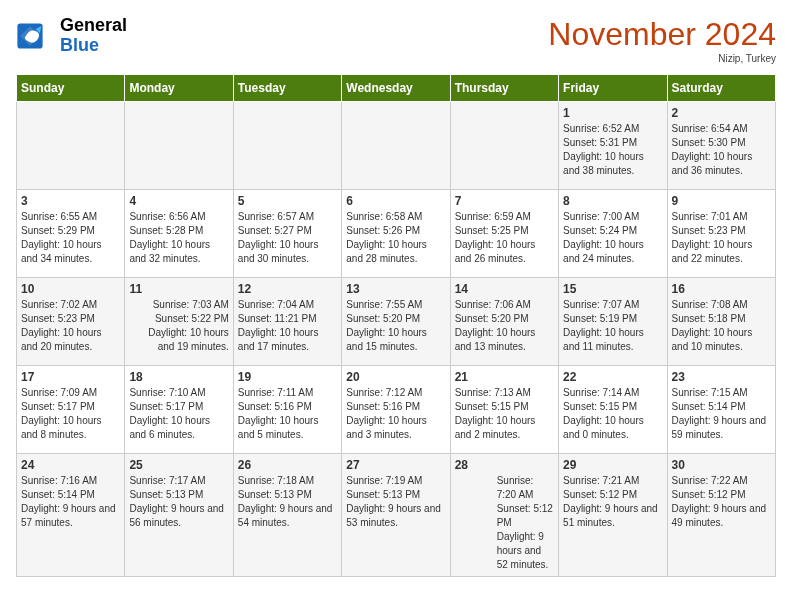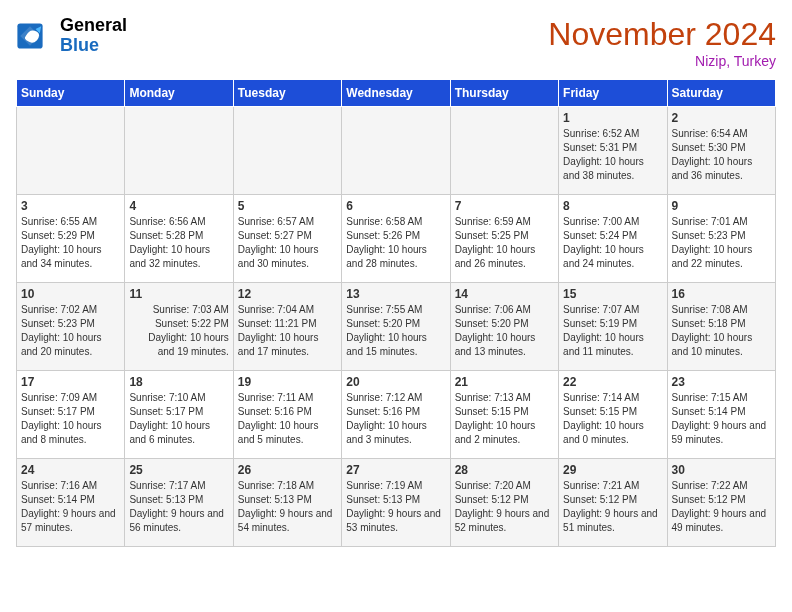--- a/index.html
+++ b/index.html
@@ -34,30 +34,30 @@
     }
     .title-area {
       text-align: right;
     }
     .month-title {
       font-size: 32px;
       font-weight: normal;
       color: #c2410c;
     }
     .location {
-      font-size: 14px;
-      color: #a21caf;
+      font-size: 10px;
+      color: #404040;
     }
     table {
       width: 100%;
       border-collapse: collapse;
       table-layout: fixed;
     }
     thead tr th {
-      background: #1d4ed8;
+      background: #4d7c0f;
       color: #fff;
       font-size: 12px;
       font-weight: bold;
       padding: 6px 4px;
       text-align: left;
       border: 1px solid #fff;
     }
     tbody tr td {
       vertical-align: top;
       border: 1px solid #ccc;
@@ -297,21 +297,21 @@
 Daylight: 9 hours and 54 minutes.</div>
         </td>
         <td>
           <span class="day-num">27</span>
           <div class="day-info" style="white-space: pre-line;">Sunrise: 7:19 AM
 Sunset: 5:13 PM
 Daylight: 9 hours and 53 minutes.</div>
         </td>
         <td>
           <span class="day-num">28</span>
-          <div class="day-info" style="white-space: pre-line;">Sunrise: 7:20 AM
+          <div class="day-info" style="white-space: pre-line; margin-left: 42px;">Sunrise: 7:20 AM
 Sunset: 5:12 PM
 Daylight: 9 hours and 52 minutes.</div>
         </td>
         <td>
           <span class="day-num">29</span>
           <div class="day-info" style="white-space: pre-line;">Sunrise: 7:21 AM
 Sunset: 5:12 PM
 Daylight: 9 hours and 51 minutes.</div>
         </td>
         <td>

